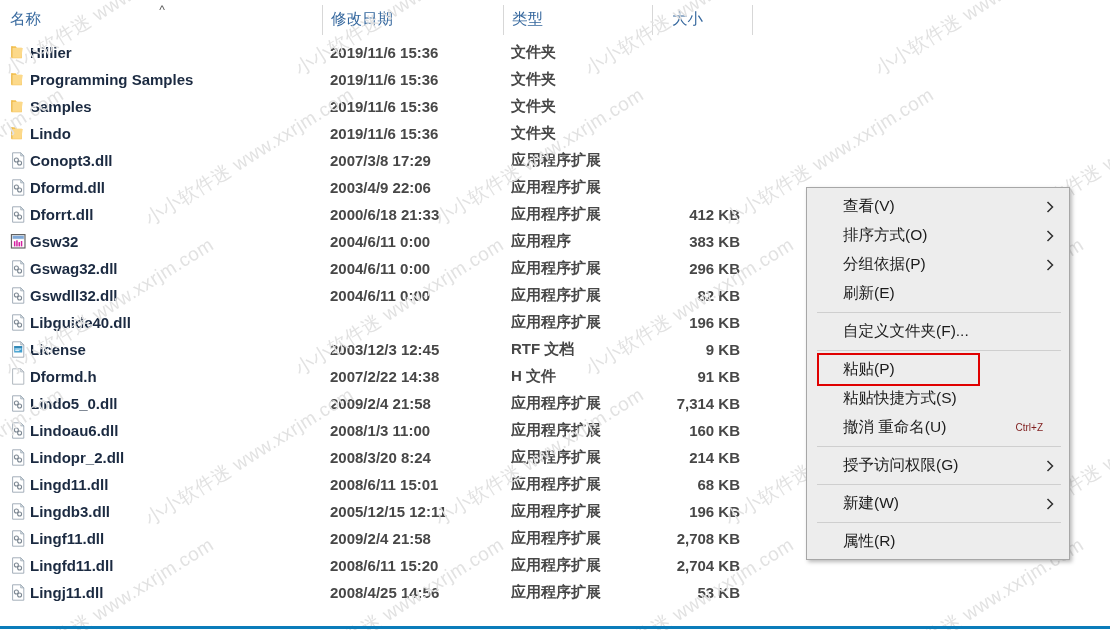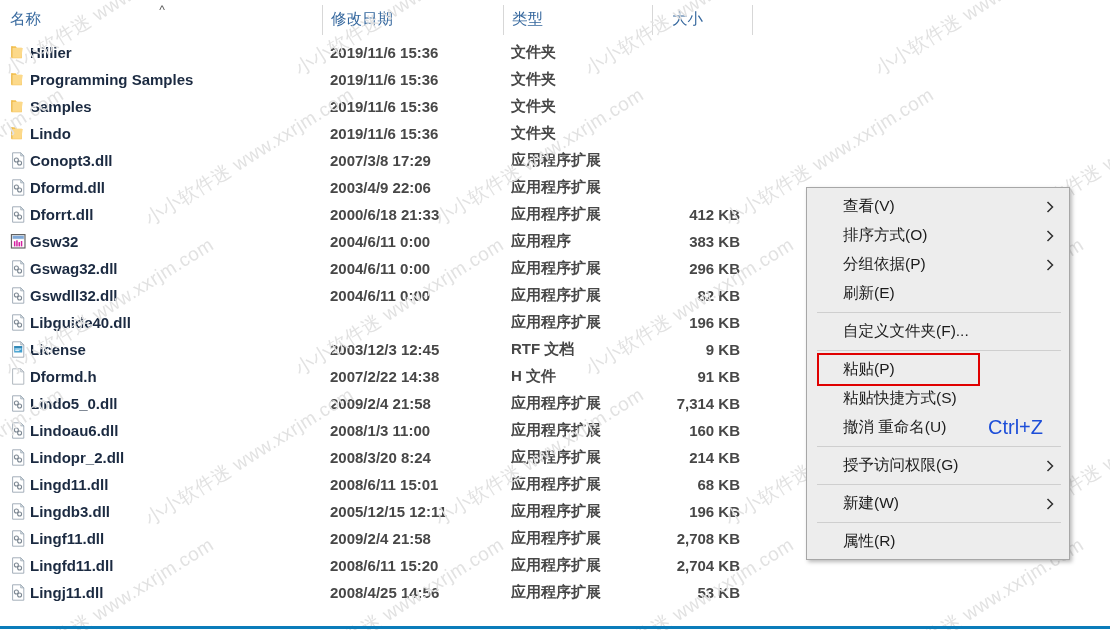--- a/index.html
+++ b/index.html
@@ -132,22 +132,22 @@
     display: flex;
     align-items: center;
     padding-left: 36px;
     padding-right: 14px;
     color: #1c1c1c;
     cursor: default;
   }
   .ctx-item .ctx-label { flex: 0 0 auto; }
   .ctx-item .ctx-accel {
     margin-left: auto;
-    color: #1d4ed8;
-    font-size: 20px;
+    color: #7f1d1d;
+    font-size: 10px;
     padding-right: 12px;
   }
   .ctx-item .ctx-arrow {
     position: absolute;
     right: 14px;
     top: 50%;
     transform: translateY(-50%);
     width: 10px; height: 14px;
   }
   .ctx-sep {

